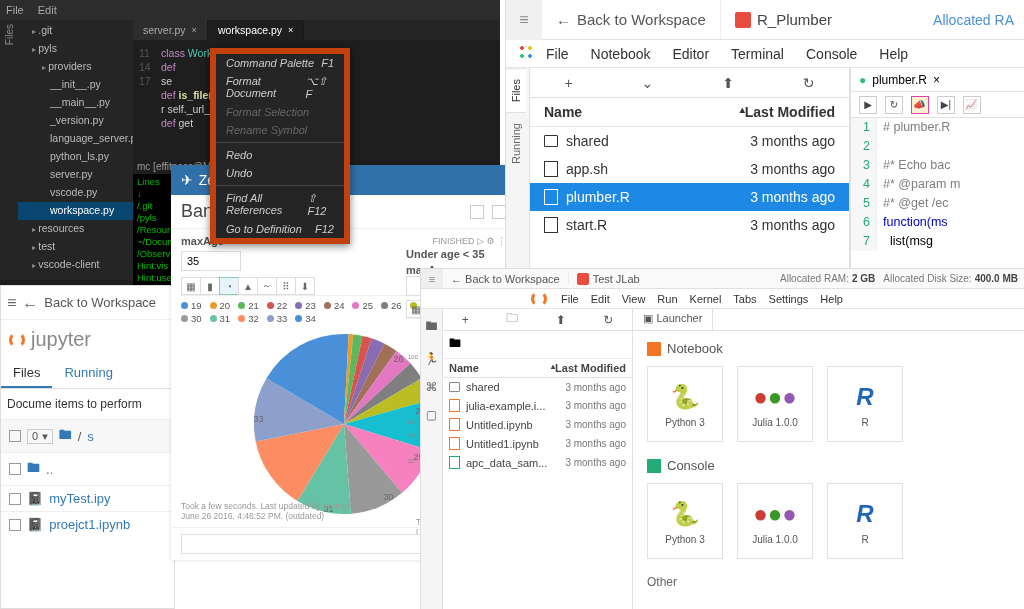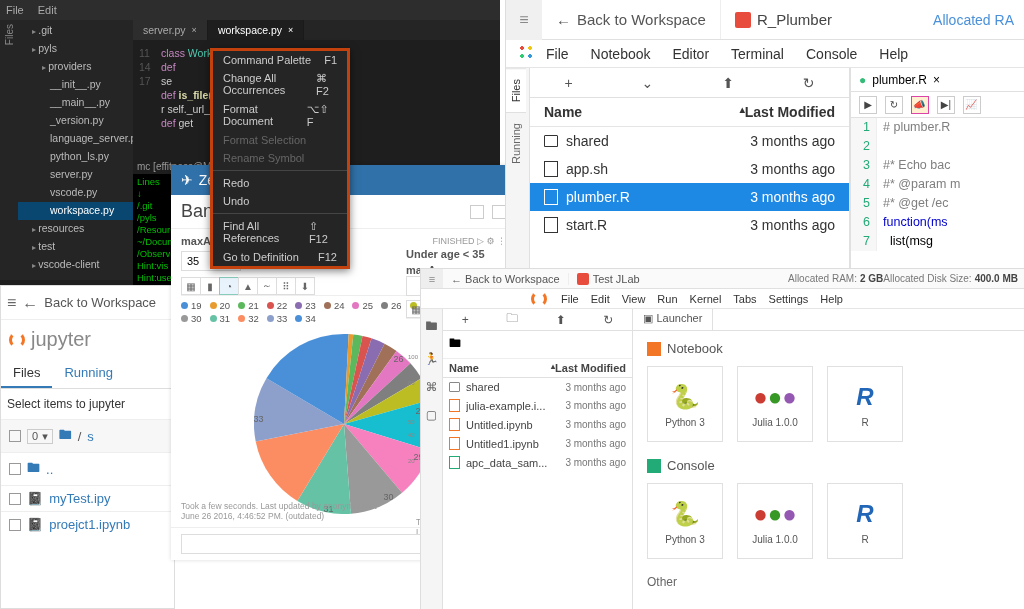--- a/index.html
+++ b/index.html
@@ -23,21 +23,21 @@
 .vscode .tab { padding: 3px 10px; font-size: 10.5px; color: #aaa; background: #2d2d2d; border-right: 1px solid #1a1a1a; display: flex; gap: 6px; align-items: center;}
 .vscode .tab.active { background: #1e1e1e; color: #fff; }
 .vscode .tab .x { font-size: 9px; }
 .vscode .codearea { padding: 6px 0 0 6px; font-family: Menlo, Consolas, monospace; font-size: 10.5px; color: #ccc; line-height: 14px; position: relative;}
 .vscode .codeline { display: flex; }
 .vscode .ln { width: 22px; text-align: left; color: #555; padding-right: 6px;}
 .vscode .kw { color: #c586c0; }
 .vscode .cls { color: #4ec9b0; }
 .vscode .fn { color: #dcdcaa; font-weight: bold; }
 .vscode .str { color: #ce9178; }
-.vscode .ctxmenu { position: absolute; left: 210px; top: 48px; width: 140px; background: #252526; border: 3px solid #c2410c; box-shadow: 0 2px 8px rgba(0,0,0,.5); z-index: 5; font-size: 11px;}
+.vscode .ctxmenu { position: absolute; left: 210px; top: 48px; width: 140px; background: #252526; border: 6px solid #c2410c; box-shadow: 0 2px 8px rgba(0,0,0,.5); z-index: 5; font-size: 11px; font-style: italic;}
 .vscode .ctxmenu .mi { display: flex; justify-content: space-between; padding: 3px 10px; color: #ccc;}
 .vscode .ctxmenu .mi.disabled { color: #666; }
 .vscode .ctxmenu .sep { height: 1px; background: #454545; margin: 3px 0; }
 .vscode .terminal { position: absolute; left: 133px; bottom: 0; right: 0; height: 125px; background: #000; color: #0b0; font-family: Menlo, Consolas, monospace; font-size: 9.5px; padding: 2px 4px; line-height: 12px; overflow: hidden;}
 .vscode .terminal .tabhdr { color: #999; background: #1e1e1e; padding: 1px 4px; font-size: 10px; margin: -2px -4px 2px -4px;}
 
 
 .jup { position: absolute; left: 0; top: 285px; width: 175px; height: 324px; background: #fff; border: 1px solid #ddd; overflow: hidden;}
 .jup .top { height: 34px; display: flex; align-items: center; gap: 6px; padding: 0 6px; border-bottom: 1px solid #eee;}
 .jup .arrow { font-size: 16px; color: #666; }
@@ -236,24 +236,20 @@
           <span>    <span class="kw">def</span> get</span>
         </div>
     </div>
   </div>
   <div class="ctxmenu" id="ctxmenu">
       <div class="mi">
         <span>Command Palette</span>
         <span>F1</span>
       </div>
       <div class="mi">
-        <span>Change All Occurrences</span>
-        <span>⌘ F2</span>
-      </div>
-      <div class="mi">
         <span>Format Document</span>
         <span>⌥⇧ F</span>
       </div>
       <div class="mi disabled">
         <span>Format Selection</span>
         <span></span>
       </div>
       <div class="mi disabled">
         <span>Rename Symbol</span>
         <span></span>
@@ -301,21 +297,21 @@
     <span style="font-size:13px;color:#555;">Back to Workspace</span>
   </div>
   <div class="logo">
     <span class="ring"></span>
     <span class="j1">jupyter</span>
   </div>
   <div class="tabs">
     <div class="tab active">Files</div>
     <div class="tab running">Running</div>
   </div>
-  <div class="hint">Select items to jupyter</div>
+  <div class="hint">Docume items to perform</div>
   <div class="filerow hdr">
     <span class="cb"></span>
     <span class="sel">
         <span>0</span>
         <span>▾</span>
       </span>
     <span style="color:#337ab7;">🖿</span>
     <span style="color:#555;">/</span>
     <span style="color:#337ab7;">s</span>
   </div>
@@ -572,21 +568,21 @@
 
 <div class="jlab">
   <div class="top">
     <div class="ham">≡</div>
     <div class="back">← <span>Back to Workspace</span></div>
     <div class="brand">
         <span class="ricn"></span>
         <span>Test JLab</span>
       </div>
     <div class="stat"><span>Allocated RAM:</span><span class="statv">2 GB</span></div>
-    <div class="stat" style="margin-left:0;"><span>Allocated Disk Size:</span><span class="statv">400.0 MB</span></div>
+    <div class="stat" style="margin-left:8px;"><span>Allocated Disk Size:</span><span class="statv">400.0 MB</span></div>
   </div>
   <div class="logo"></div>
   <div class="menu">
     <span>File</span>
     <span>Edit</span>
     <span>View</span>
     <span>Run</span>
     <span>Kernel</span>
     <span>Tabs</span>
     <span>Settings</span>

